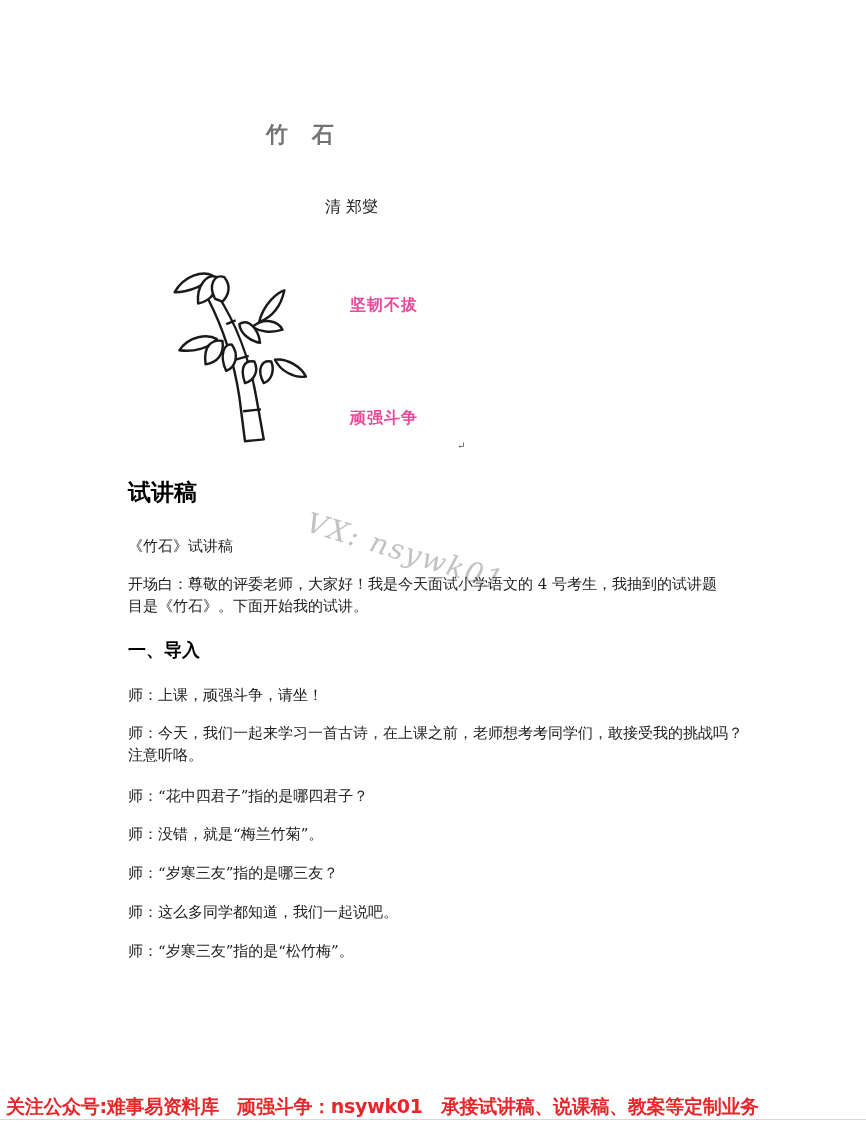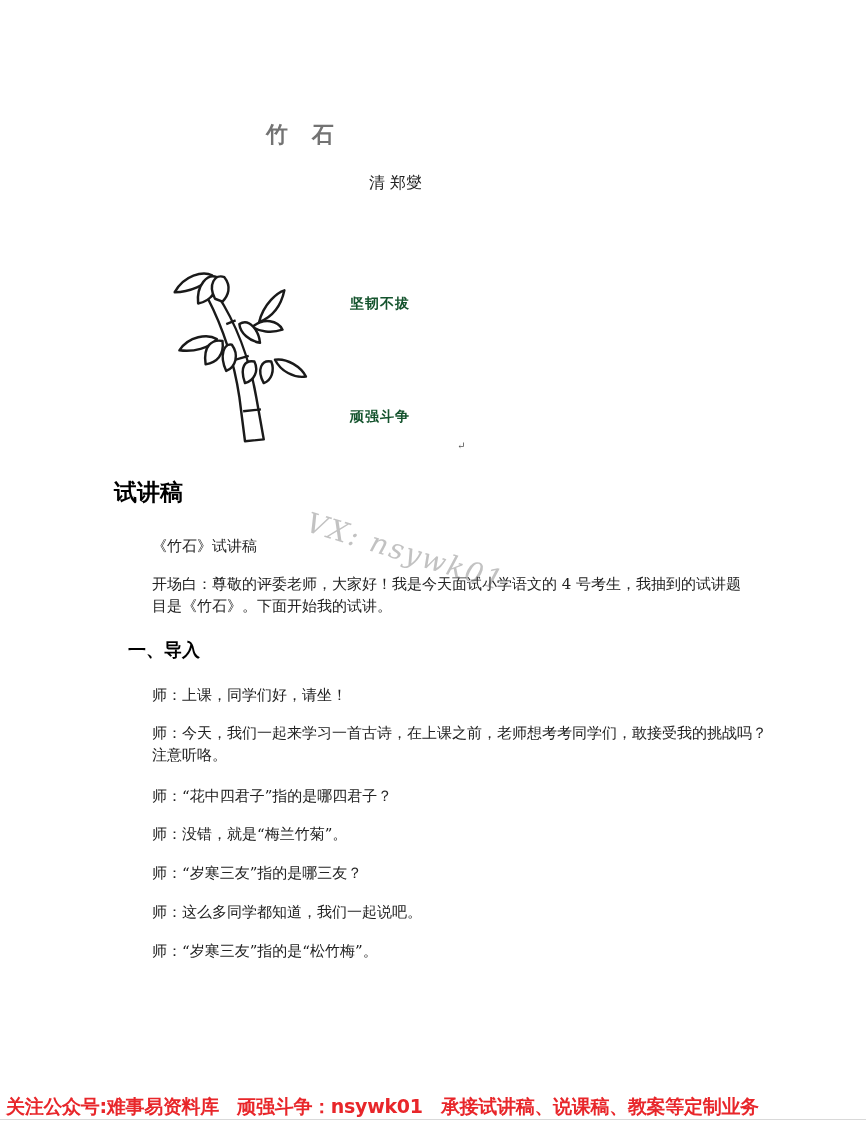--- a/index.html
+++ b/index.html
@@ -2,32 +2,32 @@
 <html><head>
 <meta charset="utf-8">
 <style>
   html, body { margin: 0; padding: 0; }
   body {
     width: 866px; height: 1122px; background: #ffffff; position: relative; overflow: hidden;
     font-family: "DejaVu Serif", "Liberation Serif", serif; color: #1a1a1a;
   }
   .abs { position: absolute; }
   .title { left: 266px; top: 120px; font-size: 22px; font-weight: bold; letter-spacing: 8px; color: #737373; }
-  .author { left: 325px; top: 173px; font-size: 16px; font-family: "DejaVu Sans", sans-serif; color: #222; margin-left: 44px; }
+  .author { left: 325px; top: 197px; font-size: 16px; font-family: "DejaVu Sans", sans-serif; color: #222; }
   .bamboo { left: 170px; top: 262px; width: 150px; height: 186px; }
-  .slogan { font-size: 14px; font-weight: bold; color: #14532d; letter-spacing: 1px; }
+  .slogan { font-size: 16px; font-weight: bold; color: #ec4899; letter-spacing: 1px; }
   .slogan1 { left: 350px; top: 295px; }
   .slogan2 { left: 350px; top: 372px; margin-top: 36px; }
   .para-mark { left: 457px; top: 440px; font-size: 10px; color: #555; }
-  .h1 { left: 114px; top: 477px; font-size: 23px; font-weight: bold; font-family: "DejaVu Sans", sans-serif; color: #000; }
+  .h1 { left: 128px; top: 477px; font-size: 23px; font-weight: bold; font-family: "DejaVu Sans", sans-serif; color: #000; }
   .watermark {
     left: 312px; top: 506px; font-size: 28px; color: #b8b8b8; font-family: "DejaVu Serif", serif;
     font-style: italic; transform: rotate(17deg); transform-origin: left top; letter-spacing: 2px; opacity: .85;
   }
-  .p { left: 128px; font-size: 15px; line-height: 22px; color: #222; width: 620px; margin-left: 24px; }
+  .p { left: 128px; font-size: 15px; line-height: 22px; color: #222; width: 620px; }
   .h2 { left: 128px; top: 638px; font-size: 18px; font-weight: bold; font-family: Liberation Sans, sans-serif; color: #000; }
   .footer {
     left: 0; top: 1094px; width: 866px; font-size: 19px; font-weight: bold; color: #e8262a;
     font-family: "DejaVu Sans", sans-serif; white-space: nowrap; letter-spacing: -0.3px; padding-left: 6px;
   }
   .footer span { margin-right: 12px; }
   .footer-rule { left: 0; top: 1119px; width: 866px; height: 1px; background: #d9d9d9; }
 </style>
 </head>
 <body>
@@ -64,21 +64,21 @@
 <div class="abs para-mark">↵</div>
 
 <div class="abs h1">试讲稿</div>
 <div class="abs watermark">VX: nsywk01</div>
 
 <div class="abs p" style="top:535px">《竹石》试讲稿</div>
 <div class="abs p" style="top:573px; width:600px">开场白：尊敬的评委老师，大家好！我是今天面试小学语文的 4 号考生，我抽到的试讲题目是《竹石》。下面开始我的试讲。</div>
 
 <div class="abs h2">一、导入</div>
 
-<div class="abs p" style="top:684px">师：上课，同学们好，请坐！</div>
+<div class="abs p" style="top:684px">师：上课，顽强斗争，请坐！</div>
 <div class="abs p" style="top:722px; width:615px">师：今天，我们一起来学习一首古诗，在上课之前，老师想考考同学们，敢接受我的挑战吗？注意听咯。</div>
 <div class="abs p" style="top:785px">师：“花中四君子”指的是哪四君子？</div>
 <div class="abs p" style="top:823px">师：没错，就是“梅兰竹菊”。</div>
 <div class="abs p" style="top:862px">师：“岁寒三友”指的是哪三友？</div>
 <div class="abs p" style="top:901px">师：这么多同学都知道，我们一起说吧。</div>
 <div class="abs p" style="top:940px">师：“岁寒三友”指的是“松竹梅”。</div>
 
 <div class="abs footer">
   <span>关注公众号:难事易资料库</span>
   <span>顽强斗争：nsywk01</span>

